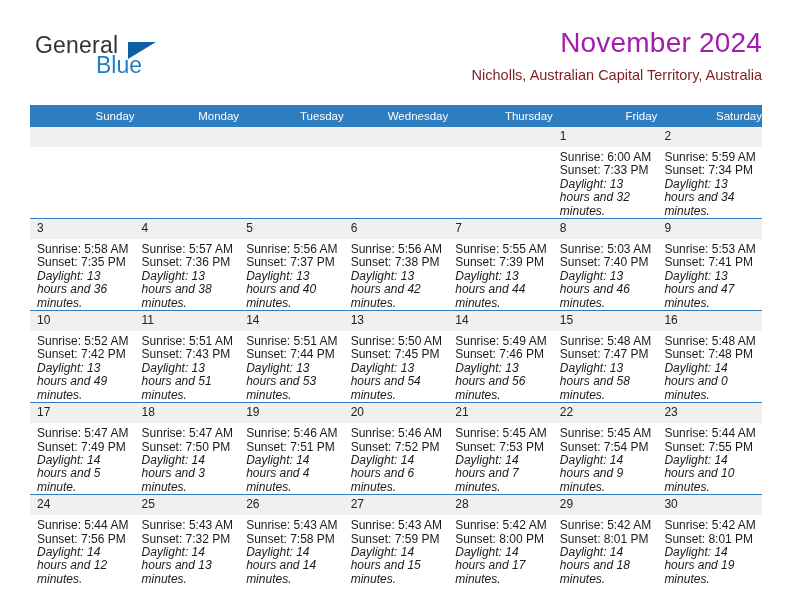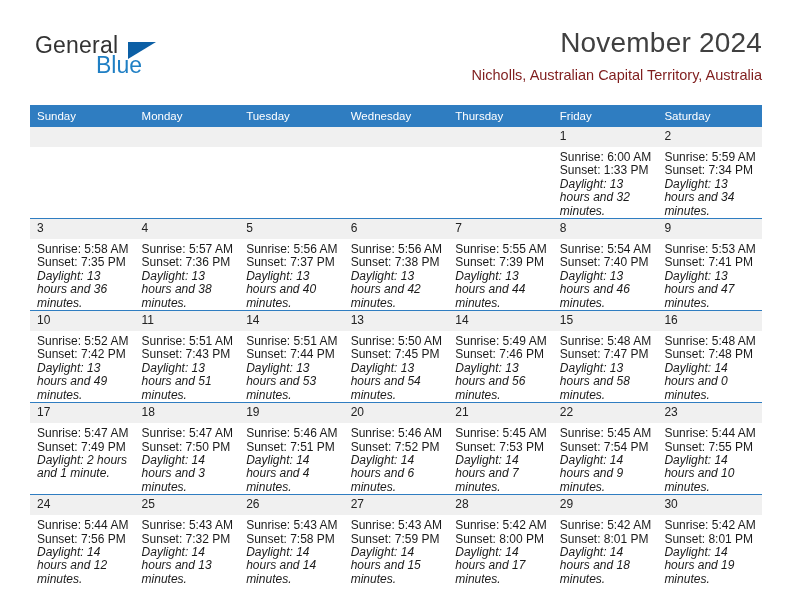--- a/index.html
+++ b/index.html
@@ -67,21 +67,21 @@
   .title-block {
     position: absolute;
     right: 0;
     top: 0;
     text-align: right;
     width: 520px;
   }
   .month-title {
     font-size: 28px;
     font-weight: normal;
-    color: #404040;
+    color: #a21caf;
     line-height: 34px;
     letter-spacing: .2px;
   }
   .location-title {
     margin-top: 6px;
     font-size: 14.5px;
     color: #7f1d1d;
     line-height: 18px;
   }
 
@@ -92,21 +92,21 @@
     top: 105px;
     width: 732px;
     border-collapse: collapse;
     table-layout: fixed;
   }
   .calendar th {
     background: #2f7dc1;
     color: #ffffff;
     font-weight: normal;
     font-size: 11.5px;
-    text-align: left;
+    text-align: right;
     padding: 5px 0 5px 7px;
     height: 11px;
     border: none;
   }
   .calendar td {
     vertical-align: top;
     padding: 0;
     height: 90px;
     border-top: 1px solid #2f7dc1;
     border-left: none;
@@ -213,21 +213,21 @@
             <div class="details">
               <div></div>
               <div></div>
               <div class="wrap"></div>
             </div>
           </td>
           <td>
             <div class="daynum">1</div>
             <div class="details">
               <div>Sunrise: 6:00 AM</div>
-              <div>Sunset: 1:33 PM</div>
+              <div>Sunset: 7:33 PM</div>
               <div class="wrap">Daylight: 13 hours and 32 minutes.</div>
             </div>
           </td>
           <td>
             <div class="daynum">2</div>
             <div class="details">
               <div>Sunrise: 5:59 AM</div>
               <div>Sunset: 7:34 PM</div>
               <div class="wrap">Daylight: 13 hours and 34 minutes.</div>
             </div>
@@ -270,21 +270,21 @@
             <div class="daynum">7</div>
             <div class="details">
               <div>Sunrise: 5:55 AM</div>
               <div>Sunset: 7:39 PM</div>
               <div class="wrap">Daylight: 13 hours and 44 minutes.</div>
             </div>
           </td>
           <td>
             <div class="daynum">8</div>
             <div class="details">
-              <div>Sunrise: 5:54 AM</div>
+              <div>Sunrise: 5:03 AM</div>
               <div>Sunset: 7:40 PM</div>
               <div class="wrap">Daylight: 13 hours and 46 minutes.</div>
             </div>
           </td>
           <td>
             <div class="daynum">9</div>
             <div class="details">
               <div>Sunrise: 5:53 AM</div>
               <div>Sunset: 7:41 PM</div>
               <div class="wrap">Daylight: 13 hours and 47 minutes.</div>
@@ -348,21 +348,21 @@
               <div class="wrap">Daylight: 14 hours and 0 minutes.</div>
             </div>
           </td>
         </tr>
         <tr class="week-row">
           <td>
             <div class="daynum">17</div>
             <div class="details">
               <div>Sunrise: 5:47 AM</div>
               <div>Sunset: 7:49 PM</div>
-              <div class="wrap">Daylight: 2 hours and 1 minute.</div>
+              <div class="wrap">Daylight: 14 hours and 5 minute.</div>
             </div>
           </td>
           <td>
             <div class="daynum">18</div>
             <div class="details">
               <div>Sunrise: 5:47 AM</div>
               <div>Sunset: 7:50 PM</div>
               <div class="wrap">Daylight: 14 hours and 3 minutes.</div>
             </div>
           </td>

